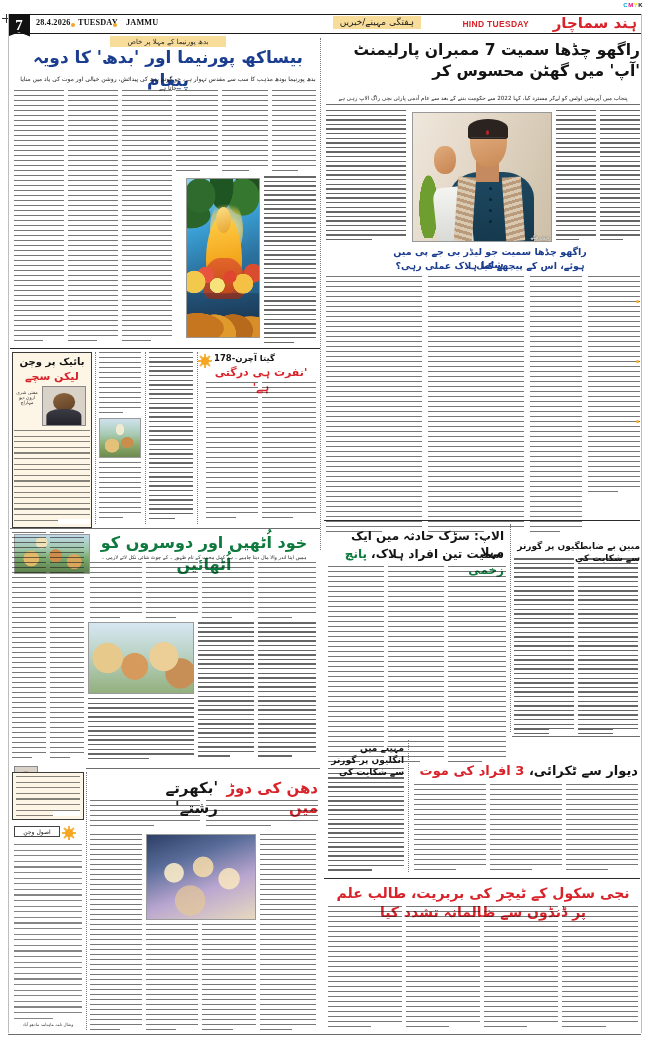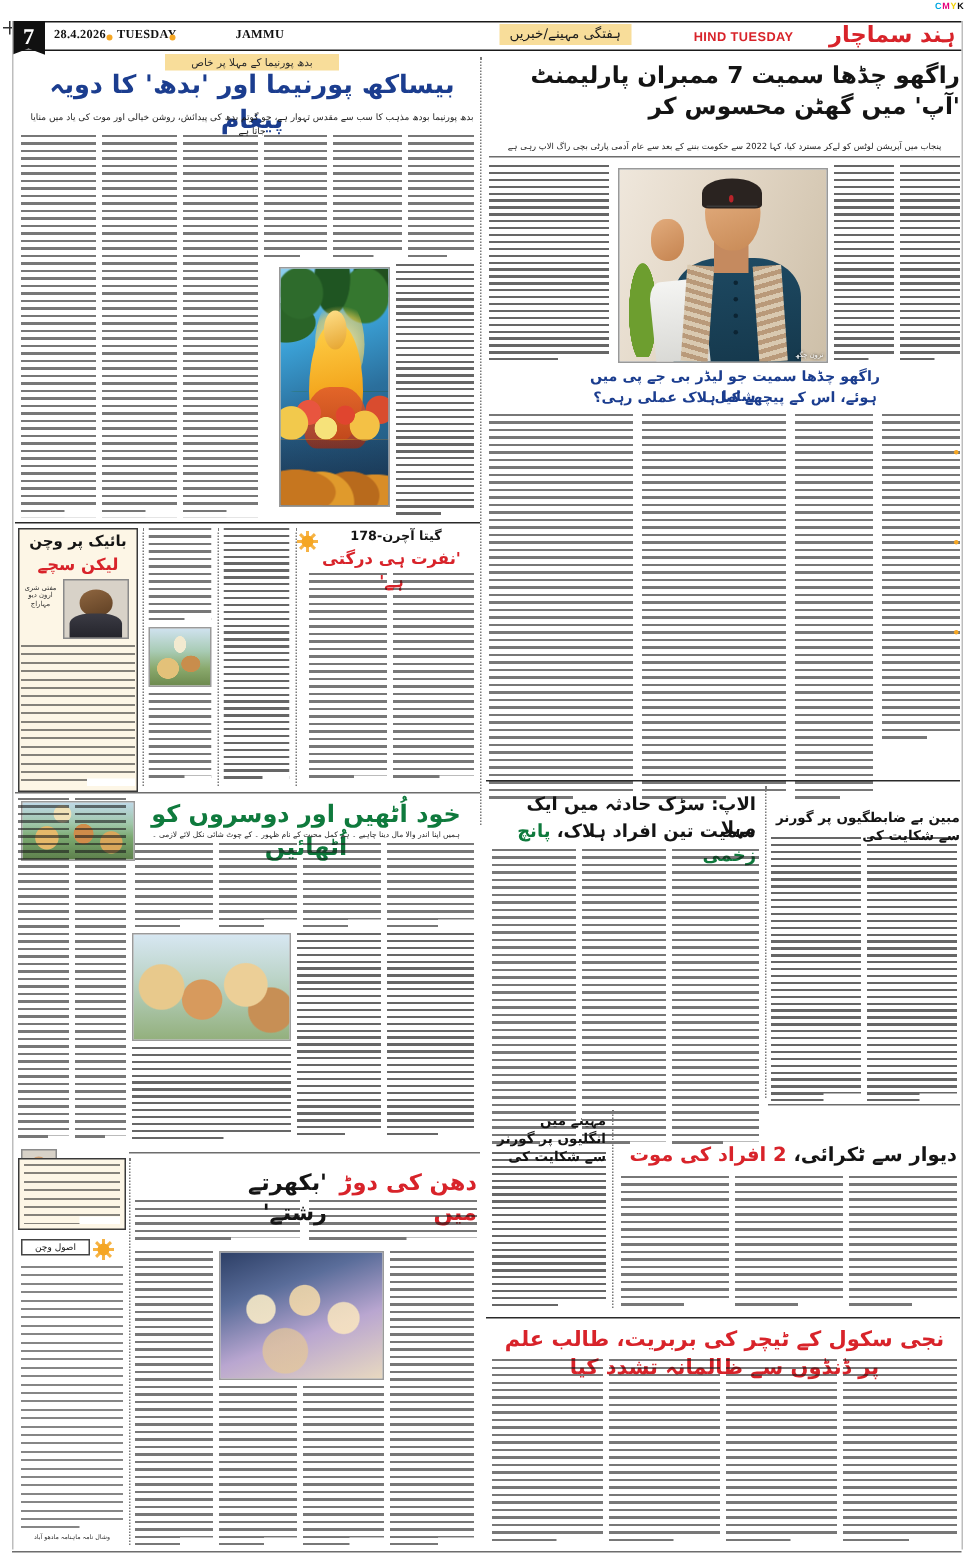--- a/index.html
+++ b/index.html
@@ -75,21 +75,21 @@
     clip-path: polygon(0 0, 100% 0, 100% 100%, 50% 82%, 0 100%);
   }
   .mh-date, .mh-day, .mh-city {
     position: absolute; top: 3px;
     font-family: "Liberation Serif", serif;
     font-weight: bold; font-size: 8.2px; color: #111;
     letter-spacing: .2px;
   }
   .mh-date { left: 28px; }
   .mh-day  { left: 70px; }
-  .mh-city { left: 118px; margin-left: 31px; }
+  .mh-city { left: 118px; }
   .dotsep {
     position: absolute; top: 8px; width: 4px; height: 4px;
     border-radius: 50%; background: #f5a623;
   }
   #dot1 { left: 63px; } #dot2 { left: 105px; }
   #mh-tagline {
     position: absolute; right: 220px; top: 1px;
     background: #f8dd9a;
     padding: 1px 7px 2px 7px;
     font-size: 9px; color: #1c1c1c;
@@ -574,21 +574,21 @@
     </div>
 
   <div class="vrule" style="left:197px; top:352px; height:172px;"></div>
   <div class="ornament" style="left:198px; top:354px;">
     <div class="ray"></div>
       <div class="ray r2"></div>
       <div class="ray r3"></div>
       <div class="ray r4"></div>
     <div class="core"></div>
   </div>
-  <div class="colhead hl-black" style="left:214px; top:353px; width:100px; font-size:8.5px; text-align:center;">گیتا آچرن-178</div>
+  <div class="colhead hl-black" style="left:214px; top:353px; width:100px; font-size:8.5px; text-align:left;">گیتا آچرن-178</div>
   <div class="hl hl-red" style="left:206px; top:366px; width:110px; font-size:11px; text-align:center;">'نفرت ہی درگتی ہے'</div>
   <div class="txtblk" style="left:206px; top:382px; width:52px; height:140px;">
       <div class="lines"></div>
     </div>
   <div class="txtblk" style="left:262px; top:382px; width:54px; height:140px;">
       <div class="lines"></div>
     </div>
 
   <div class="hrule thin" style="left:10px; top:528px; width:310px;"></div>
 
@@ -698,21 +698,21 @@
   <div class="hl hl-black" style="left:514px; top:540px; width:126px; font-size:9px; text-align:right;">مبین بے ضابطگیوں پر گورنر سے شکایت کی</div>
   <div class="txtblk" style="left:514px; top:558px; width:60px; height:176px;">
       <div class="lines dense"></div>
     </div>
   <div class="txtblk" style="left:578px; top:558px; width:60px; height:176px;">
       <div class="lines dense"></div>
     </div>
 
   <div class="hrule thin" style="left:512px; top:736px; width:128px;"></div>
 
-  <div class="hl hl-black" style="left:414px; top:762px; width:224px; font-size:13px; text-align:right;"><span>دیوار سے ٹکرائی، </span><span class="hl-red">2 افراد کی موت</span></div>
+  <div class="hl hl-black" style="left:414px; top:762px; width:224px; font-size:13px; text-align:right;"><span>دیوار سے ٹکرائی، </span><span class="hl-red">3 افراد کی موت</span></div>
 
   <div class="vrule" style="left:408px; top:740px; height:132px;"></div>
 
   <div class="txtblk" style="left:414px; top:784px; width:72px; height:88px;">
       <div class="lines"></div>
     </div>
   <div class="txtblk" style="left:490px; top:784px; width:72px; height:88px;">
       <div class="lines"></div>
     </div>
   <div class="txtblk" style="left:566px; top:784px; width:72px; height:88px;">

